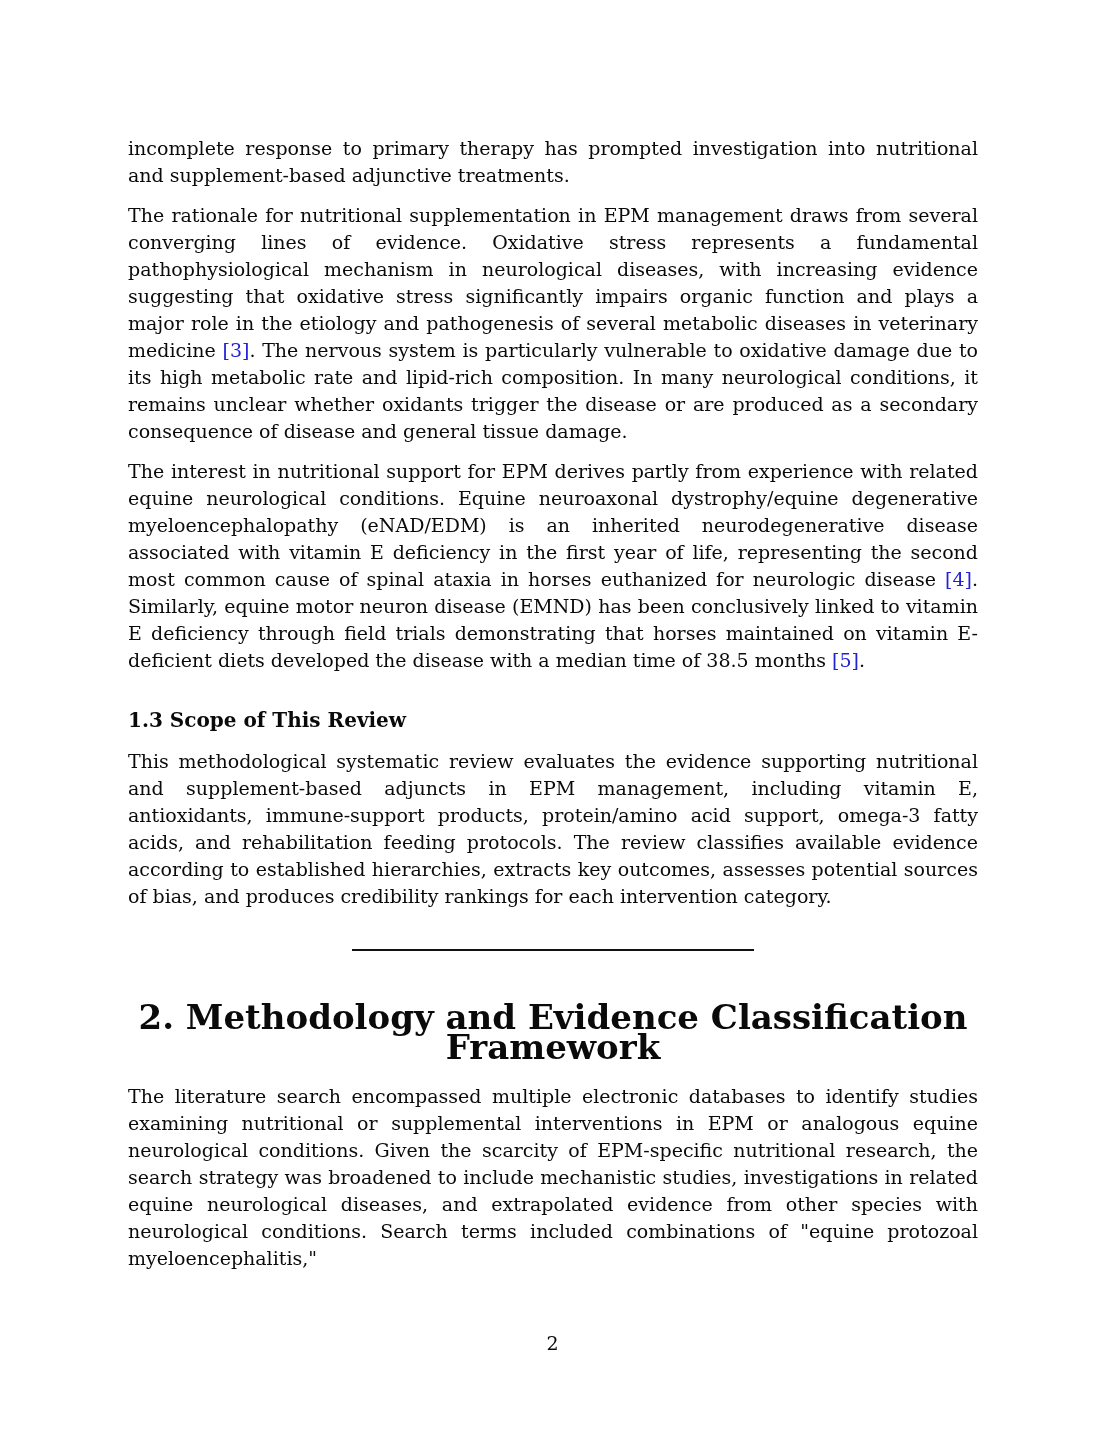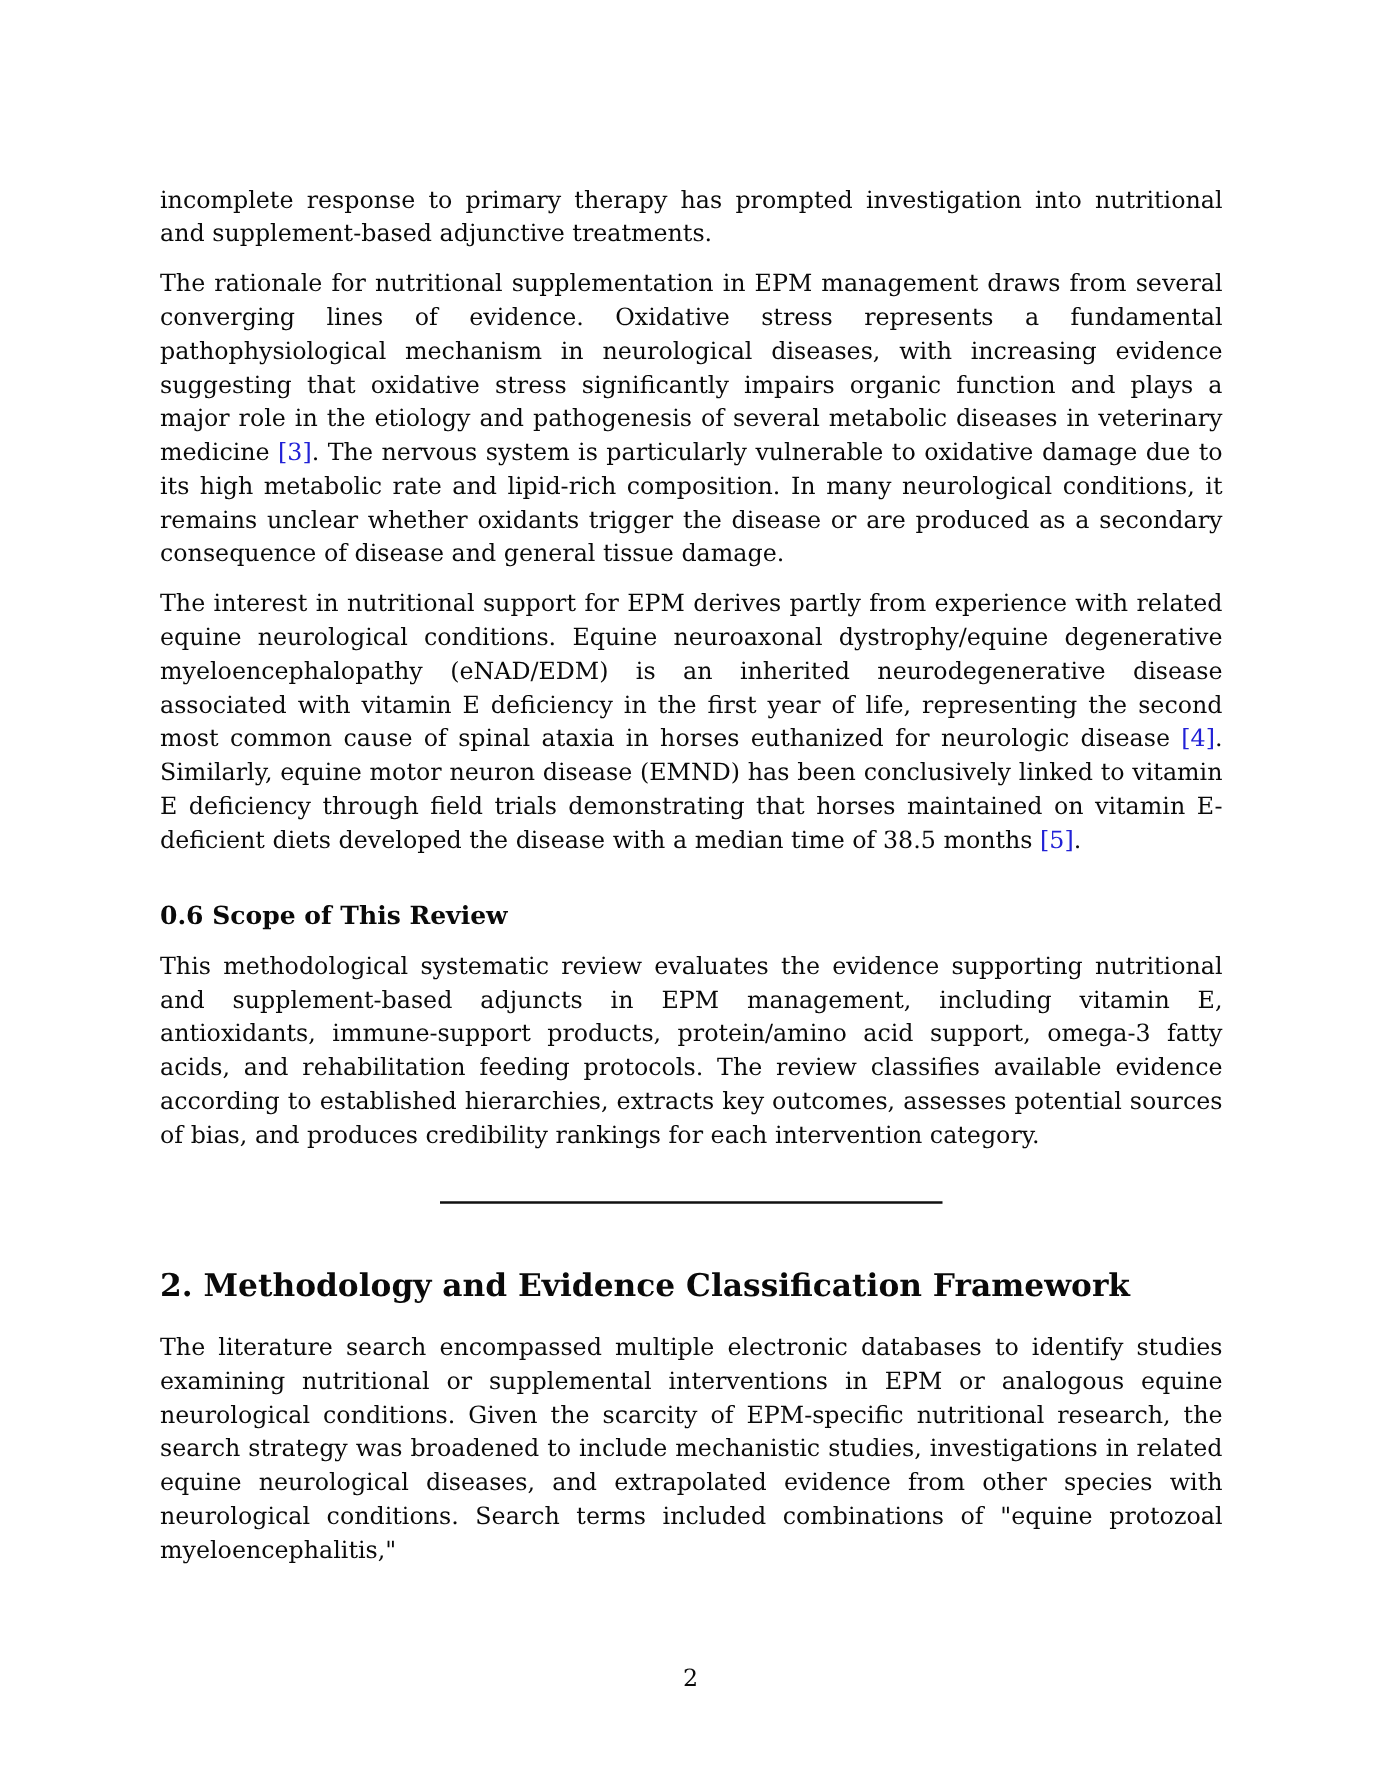--- a/index.html
+++ b/index.html
@@ -15,42 +15,43 @@
     width: 1105px;
     height: 1430px;
     background: var(--bg-color);
     color: var(--text-color);
     font-family: "DejaVu Serif", "Liberation Serif", serif;
     overflow: hidden;
   }
   .text-column {
     position: absolute;
     left: 128px;
-    top: 147px;
+    top: 135px;
     width: 850px;
   }
   p.body-par {
     font-size: 19px;
     line-height: 27px;
     text-align: justify;
     margin: 0 0 13px 0;
   }
   p.body-par:last-child { margin-bottom: 0; margin-top: 21px; }
   h3.subheading {
     font-size: 20px;
     line-height: 24px;
     font-weight: bold;
     margin: 34px 0 16px 0;
   }
   h3.subheading.tight { margin-top: 17px; }
   h2.section-heading {
-    font-size: 25px;
+    font-size: 34px;
     line-height: 30px;
     font-weight: bold;
     margin: 44px 0 0 0;
+    text-align: center;
   }
   .divider-wrap {
     margin: 29px 0 0 0;
     text-align: center;
   }
   .divider-rule {
     display: inline-block;
     width: 402px;
     height: 2px;
     background: var(--rule-color);
@@ -77,21 +78,21 @@
 <div class="page">
   <div class="text-column">
 
     <p class="body-par">incomplete response to primary therapy has prompted investigation into nutritional and supplement-based adjunctive treatments.</p>
 
 
     <p class="body-par">The rationale for nutritional supplementation in EPM management draws from several converging lines of evidence. Oxidative stress represents a fundamental pathophysiological mechanism in neurological diseases, with increasing evidence suggesting that oxidative stress significantly impairs organic function and plays a major role in the etiology and pathogenesis of several metabolic diseases in veterinary medicine <a class="cite">[3]</a>. The nervous system is particularly vulnerable to oxidative damage due to its high metabolic rate and lipid-rich composition. In many neurological conditions, it remains unclear whether oxidants trigger the disease or are produced as a secondary consequence of disease and general tissue damage.</p>
 
     <p class="body-par">The interest in nutritional support for EPM derives partly from experience with related equine neurological conditions. Equine neuroaxonal dystrophy/equine degenerative myeloencephalopathy (eNAD/EDM) is an inherited neurodegenerative disease associated with vitamin E deficiency in the first year of life, representing the second most common cause of spinal ataxia in horses euthanized for neurologic disease <a class="cite">[4]</a>. Similarly, equine motor neuron disease (EMND) has been conclusively linked to vitamin E deficiency through field trials demonstrating that horses maintained on vitamin E-deficient diets developed the disease with a median time of 38.5 months <a class="cite">[5]</a>.</p>
 
-    <h3 class="subheading">0.6 Scope of This Review</h3>
+    <h3 class="subheading">1.3 Scope of This Review</h3>
 
     <p class="body-par">This methodological systematic review evaluates the evidence supporting nutritional and supplement-based adjuncts in EPM management, including vitamin E, antioxidants, immune-support products, protein/amino acid support, omega-3 fatty acids, and rehabilitation feeding protocols. The review classifies available evidence according to established hierarchies, extracts key outcomes, assesses potential sources of bias, and produces credibility rankings for each intervention category.</p>
 
     <div class="divider-wrap">
       <span class="divider-rule"></span>
     </div>
 
     <h2 class="section-heading">2. Methodology and Evidence Classification Framework</h2>
 
 

